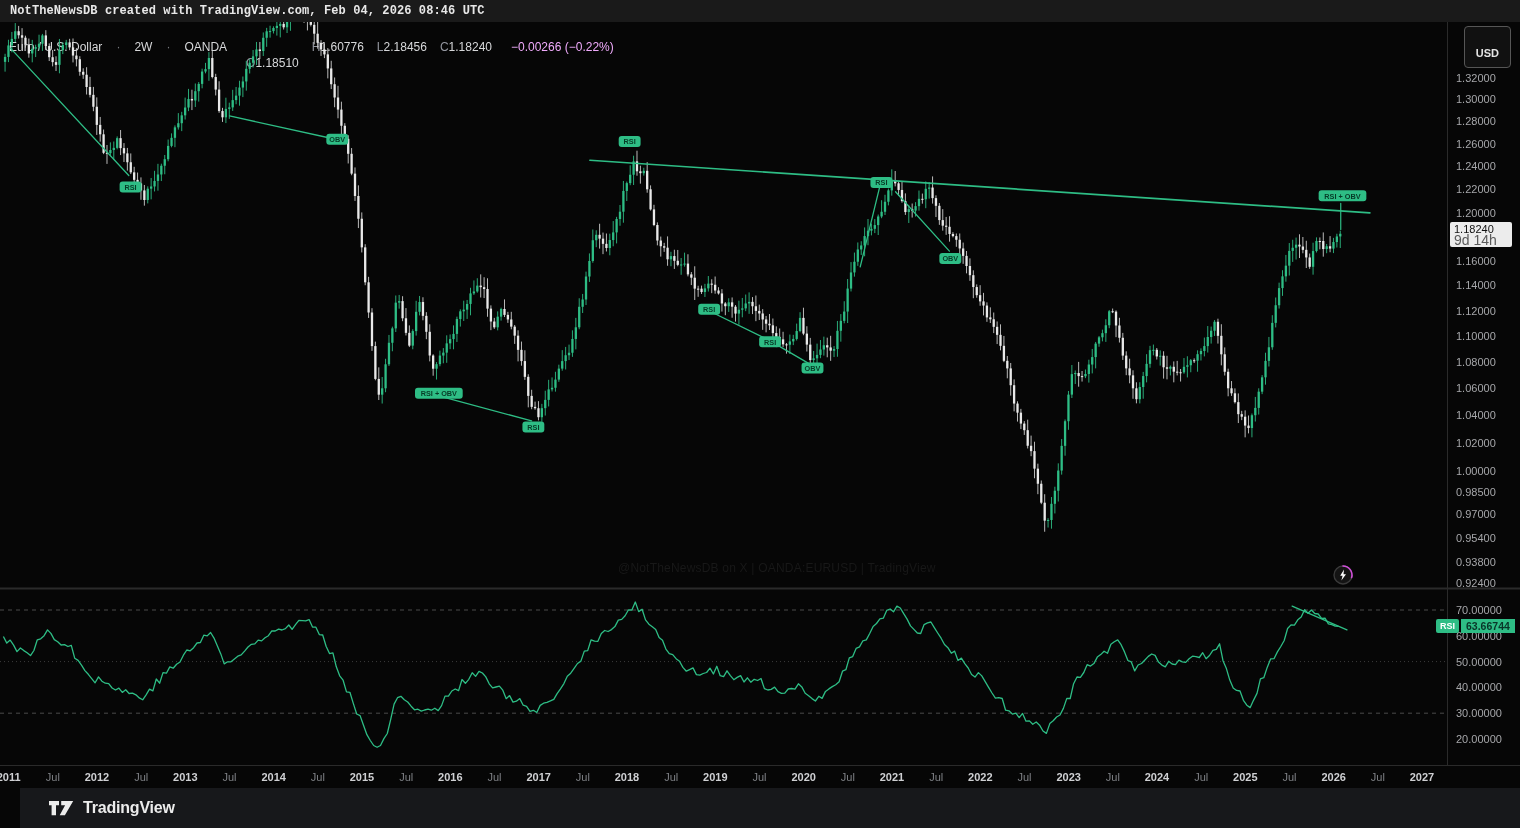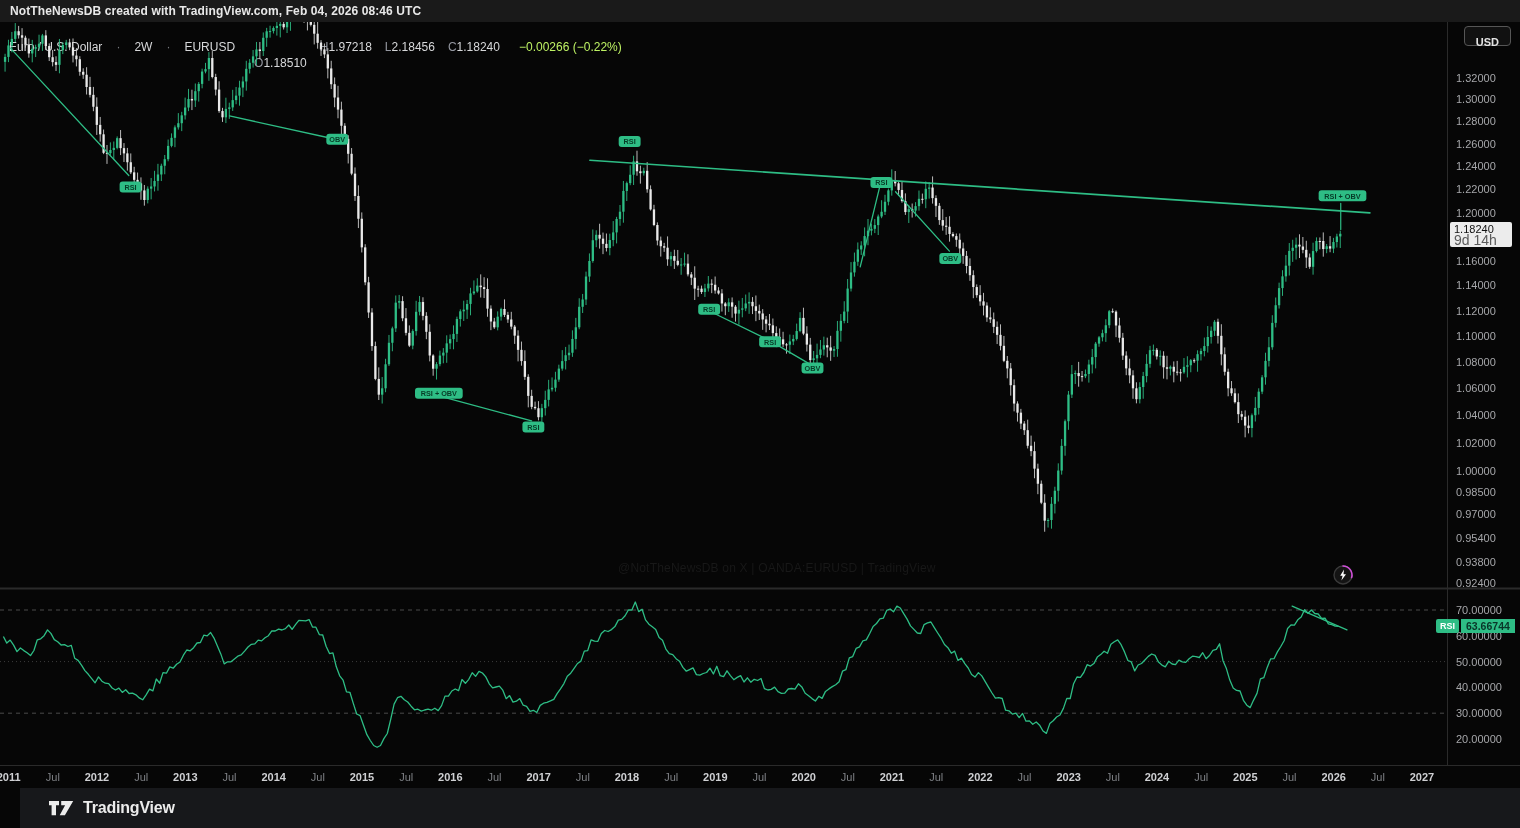--- a/index.html
+++ b/index.html
@@ -1,32 +1,32 @@
 <!DOCTYPE html>
 <html><head>
 <meta charset="utf-8">
 <style>
   html,body{margin:0;padding:0;background:#050505;}
   body{width:1520px;height:828px;overflow:hidden;font-family:"Liberation Sans","DejaVu Sans",sans-serif;-webkit-font-smoothing:antialiased;}
   .screen{position:relative;width:1520px;height:828px;background:#060606;overflow:hidden;}
 
   .top-strip{position:absolute;left:0;top:0;width:1520px;height:22px;background:#1a1a1a;z-index:5;display:flex;align-items:center;padding-left:10px;box-sizing:border-box;}
-  .top-strip span{color:#e8e8e8;font-size:12px;font-weight:700;letter-spacing:.1px;}
+  .top-strip span{color:#e8e8e8;font-size:12px;font-weight:700;letter-spacing:.1px;font-family:Liberation Mono, monospace;}
 
   .legend{position:absolute;left:9px;top:24px;z-index:1;display:flex;align-items:center;gap:13px;font-size:12px;white-space:nowrap;}
   .legend .sym{color:#d7d8da;}
   .legend .dimsep{color:#77797e;margin:0 1px;}
   .legend .grp{margin-left:6px;margin-top:32px;}
   .legend .lab{color:#9598a1;}
   .legend .val{color:#d7d8da;}
-  .legend .chg{color:#bef264;margin-left:6px;}
+  .legend .chg{color:#f0abfc;margin-left:6px;}
 
   #chart-svg{position:absolute;left:0;top:0;z-index:2;}
 
-  .usd-btn{position:absolute;right:9px;top:26px;z-index:6;background:#111;border:1px solid #565656;border-radius:4px;color:#e4e4e4;font-size:11px;font-weight:600;padding:9px 11px;height:18px;line-height:13px;font-family:inherit;cursor:pointer;}
+  .usd-btn{position:absolute;right:9px;top:26px;z-index:6;background:#111;border:1px solid #565656;border-radius:4px;color:#e4e4e4;font-size:11px;font-weight:600;padding:20px 11px;height:18px;line-height:13px;font-family:inherit;cursor:pointer;}
 
   .price-badge{position:absolute;left:1450px;width:62px;z-index:4;background:#ececec;border-radius:2px;text-align:left;padding:1px 4px;box-sizing:border-box;}
   .price-badge .pb-val{color:#101010;font-size:11px;line-height:12px;}
   .price-badge .pb-cd{color:#5a5a5a;font-size:14px;line-height:11px;}
 
   .rsi-badge{position:absolute;left:1436px;z-index:4;display:flex;gap:2px;align-items:center;}
   .rsi-badge .rsi-name{background:#2ebd85;color:#fff;font-size:9px;font-weight:700;border-radius:2px;padding:2px 4px;line-height:10px;}
   .rsi-badge .rsi-val{background:#2ebd85;color:#093528;font-size:10.5px;font-weight:600;border-radius:0;padding:1.5px 5px;line-height:11px;}
 
   .watermark{position:absolute;left:618px;top:561px;z-index:1;color:#181818;font-size:12px;letter-spacing:.2px;white-space:nowrap;}
@@ -43,23 +43,23 @@
 
   <div class="top-strip">
     <span>NotTheNewsDB created with TradingView.com, Feb 04, 2026 08:46 UTC</span>
   </div>
 
   <div class="legend">
     <span class="sym">Euro / U.S. Dollar</span>
     <span class="dimsep">·</span>
     <span class="sym">2W</span>
     <span class="dimsep">·</span>
-    <span class="sym">EURUSD</span>
+    <span class="sym">OANDA</span>
     <span class="grp"><span class="lab">O</span><span class="val">1.18510</span></span>
-    <span><span class="lab">H</span><span class="val">1.97218</span></span>
+    <span><span class="lab">H</span><span class="val">1.60776</span></span>
     <span><span class="lab">L</span><span class="val">2.18456</span></span>
     <span><span class="lab">C</span><span class="val">1.18240</span></span>
     <span class="chg">−0.00266 (−0.22%)</span>
   </div>
 
   <button class="usd-btn">USD</button>
 
   <svg id="chart-svg" width="1520" height="828">
       <defs>
         <clipPath id="paneMain">

